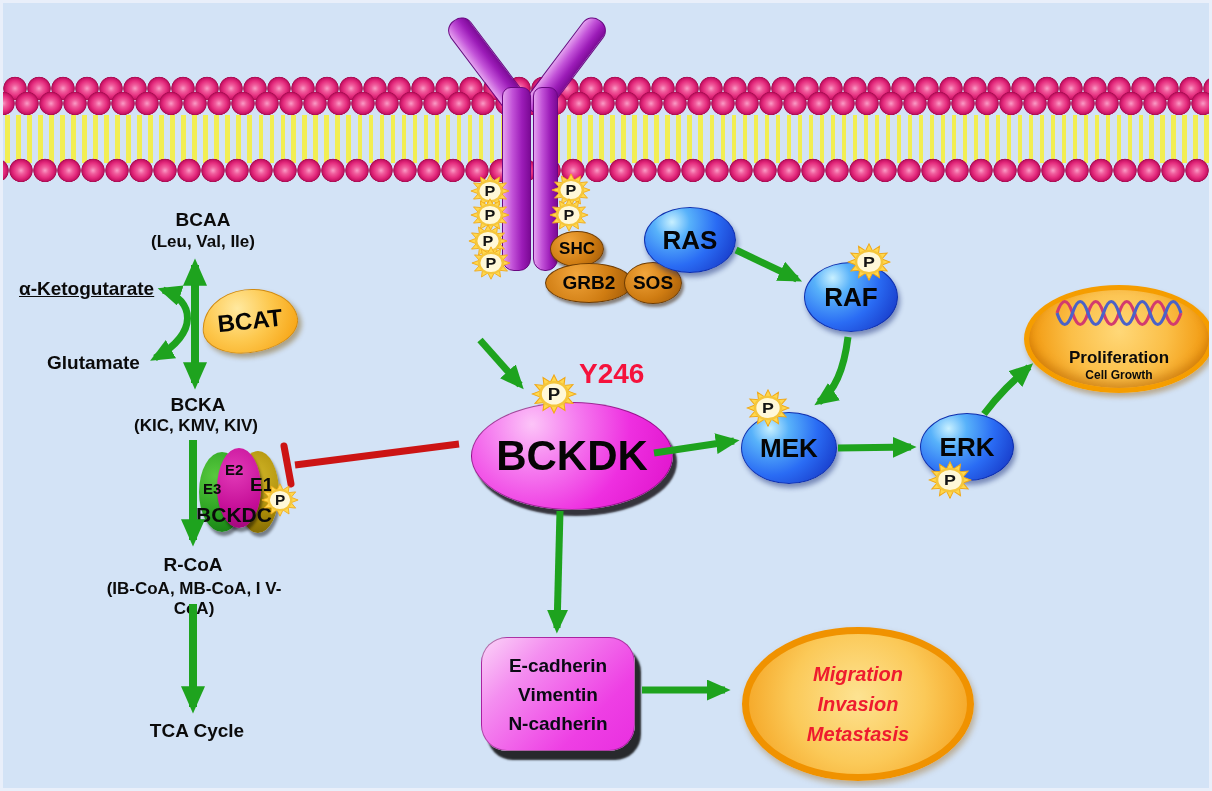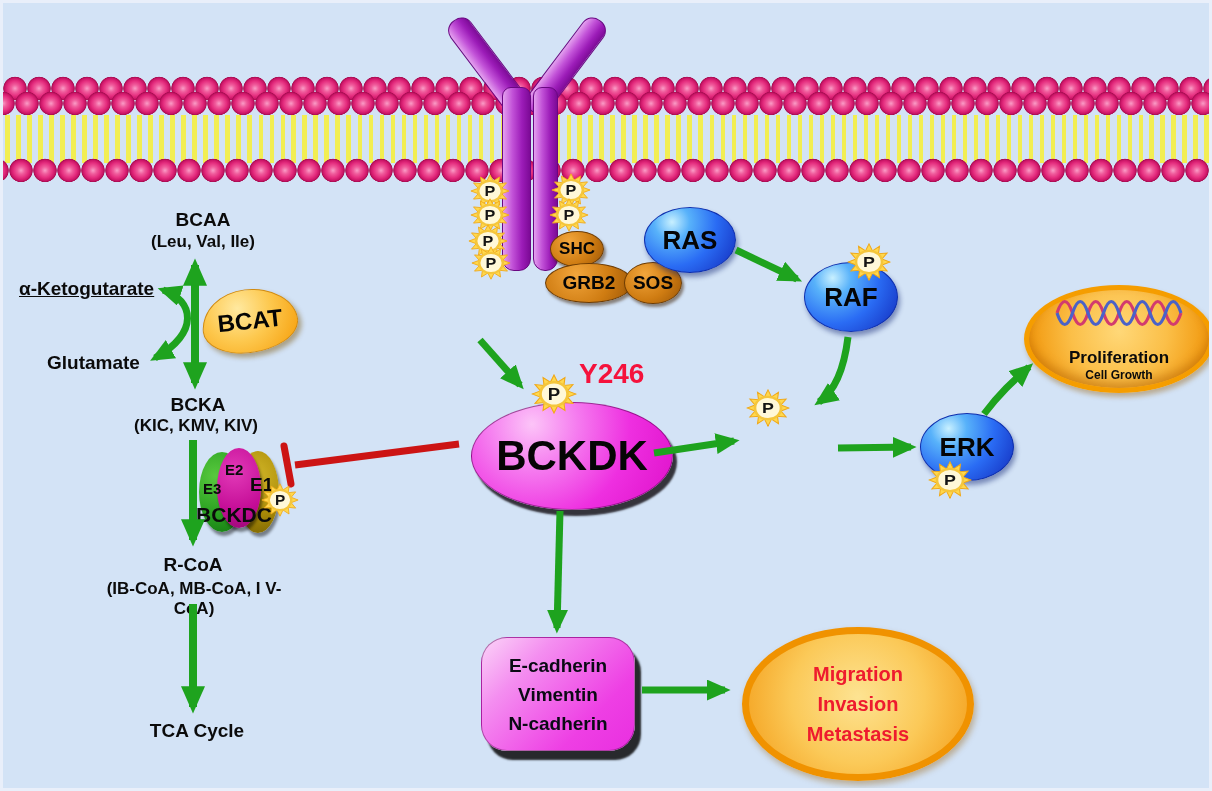--- a/index.html
+++ b/index.html
@@ -40,21 +40,21 @@
   .ecad{border-radius:26px;z-index:5;display:flex;flex-direction:column;align-items:center;justify-content:center;
     background:linear-gradient(135deg,#fbd4f8 0%,#f48ef0 28%,#ee3fe4 72%,#e92fe0 100%);
     border:1px solid rgba(90,0,80,.45);box-shadow:6px 9px 2px rgba(8,8,8,.85);
     font-size:19px;line-height:29px;color:#0a0a14;text-align:center;}
   .orange-ell{border-radius:50%;z-index:5;}
   .growth{background:radial-gradient(circle at 50% 42%, #ffd878 0%, #fbbf48 45%, #f29b12 82%, #ee8e06 100%);
     border:5px solid #f59d00;box-shadow:2px 4px 5px rgba(150,90,0,.4), inset 0 -6px 10px rgba(170,90,0,.45);}
   .migration{background:radial-gradient(circle at 50% 45%, #fde392 0%, #fbc958 50%, #f5a727 86%, #f29e1d 100%);
     border:7px solid #f09200;box-shadow:2px 4px 6px rgba(150,90,0,.4);
     display:flex;flex-direction:column;align-items:center;justify-content:center;
-    color:#ee1b2e;font-size:20px;line-height:30px;}
+    color:#ee1b2e;font-size:20px;line-height:30px;font-style:italic;}
   .cplx{border-radius:50%;z-index:5;box-shadow:2px 4px 3px rgba(0,0,0,.45);}
   .e3{background:radial-gradient(circle at 35% 30%, #58c93e 0%, #2aa021 60%, #157a12 100%);}
   .e1{background:radial-gradient(circle at 40% 30%, #d4b82a 0%, #ab8c08 60%, #7d6602 100%);}
   .e2{background:radial-gradient(circle at 40% 30%, #e23ab8 0%, #c40c96 62%, #960a74 100%);}
   
   .lbl{position:absolute;text-align:center;z-index:6;color:#0b0b0b;}
   .site{color:#f5123c;font-size:28px;z-index:10;}
   
   .arrows{position:absolute;left:0;top:0;z-index:8;pointer-events:none;}
   .pstar{position:absolute;z-index:9;}
@@ -83,20 +83,23 @@
       <span>GRB2</span>
     </div>
   <div class="abs node adapter" style="left:621px;top:259px;width:56px;height:40px;font-size:19px;">
       <span>SOS</span>
     </div>
   <div class="abs node blue" style="left:641px;top:204px;width:90px;height:64px;font-size:26px;">
       <span>RAS</span>
     </div>
   <div class="abs node blue" style="left:801px;top:259px;width:92px;height:68px;font-size:26px;">
       <span>RAF</span>
+    </div>
+  <div class="abs node blue" style="left:738px;top:409px;width:94px;height:70px;font-size:26px;">
+      <span>MEK</span>
     </div>
   <div class="abs node blue" style="left:917px;top:410px;width:92px;height:66px;font-size:26px;">
       <span>ERK</span>
     </div>
   <div class="abs node bckdk" style="left:468px;top:399px;width:200px;height:106px;font-size:42px;">
       <span>BCKDK</span>
     </div>
   <div class="abs node bcat" style="left:199px;top:286px;width:94px;height:62px;font-size:24px;">
       <span>BCAT</span>
     </div>

